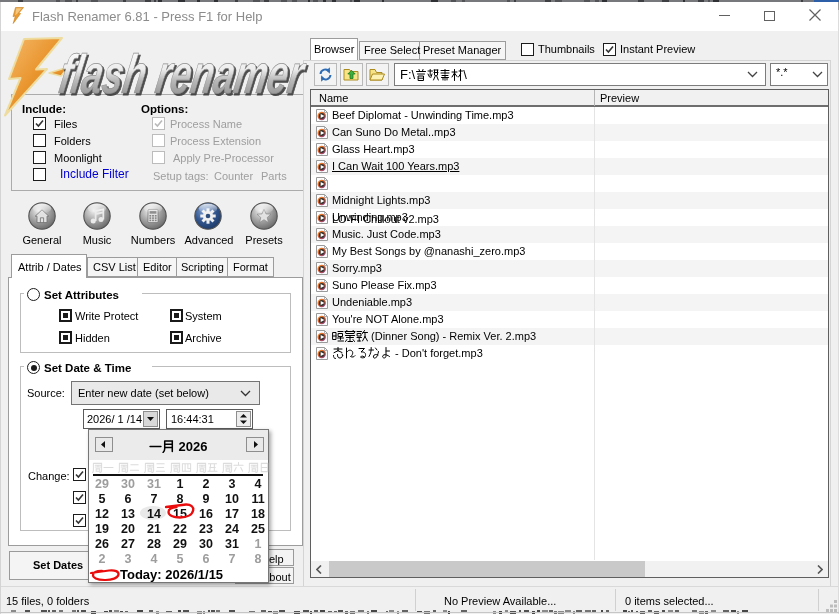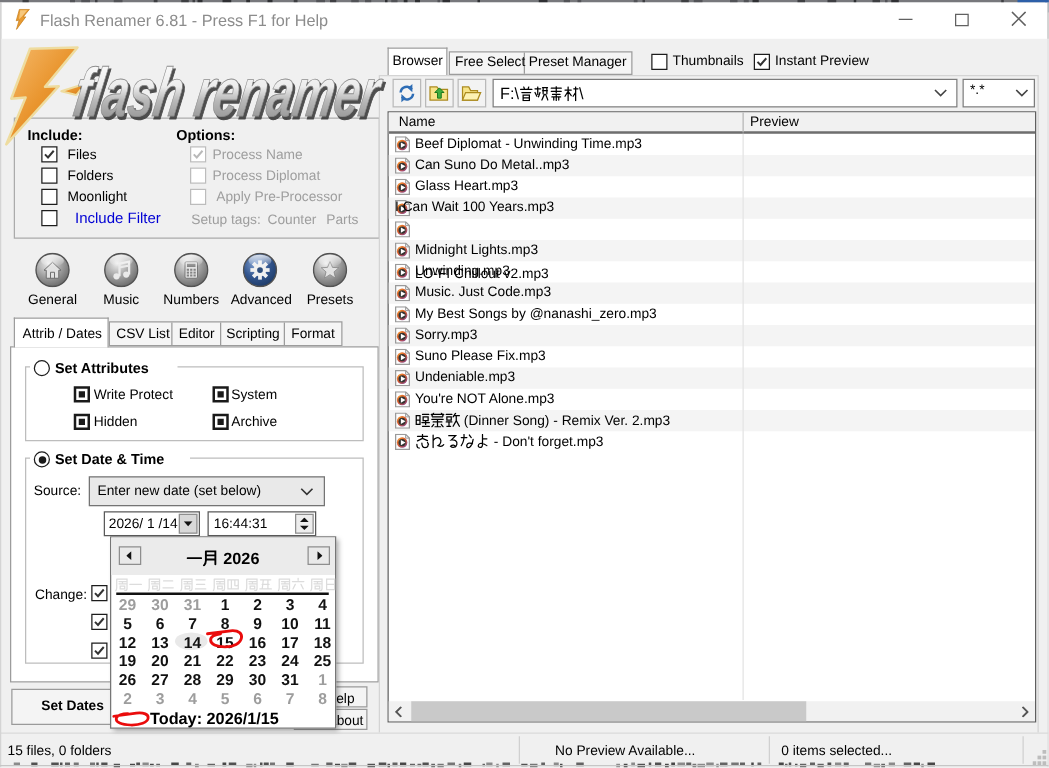--- a/index.html
+++ b/index.html
@@ -79,21 +79,21 @@
 <div class="ab t12" style="left:54px;top:152px;">Moonlight</div>
 <div class="ab t12" style="left:60px;top:168px;color:#0000d4;font-size:12px;">Include Filter</div>
 <div class="cb d" style="left:152px;top:117px;">
     <svg width="11" height="11">
       <path d="M2,5.5 L4.4,8 L9,2.6" stroke="#b9b9b9" stroke-width="1.6" fill="none"></path>
     </svg>
   </div>
 <div class="cb d" style="left:152px;top:134px;"></div>
 <div class="cb d" style="left:152px;top:151px;"></div>
 <div class="ab t12 gray" style="left:170px;top:118px;">Process Name</div>
-<div class="ab t12 gray" style="left:170px;top:135px;">Process Diplomat</div>
+<div class="ab t12 gray" style="left:170px;top:135px;">Process Extension</div>
 <div class="ab t12 gray" style="left:173px;top:152px;">Apply Pre-Processor</div>
 <div class="ab t12 gray" style="left:153px;top:170px;">Setup tags:</div>
 <div class="ab t12 gray" style="left:214px;top:170px;">Counter</div>
 <div class="ab t12 gray" style="left:261px;top:170px;">Parts</div>
 
 
 <svg class="ab" style="left:28px;top:202px;" width="28" height="28" viewBox="-14 -14 28 28">
     <defs>
       <radialGradient id="sgGeneral" cx="0.38" cy="0.3" r="0.75">
         <stop offset="0" stop-color="#efefef"></stop>
@@ -363,21 +363,21 @@
 <path d="M8.5,0.5 L8.5,3.5 L11.5,3.5" fill="none" stroke="#9a9a9a" stroke-width="0.8"></path>
 <circle cx="5.7" cy="7" r="4.2" fill="url(#mg)"></circle>
 <circle cx="5.7" cy="7" r="2.9" fill="#333"></circle>
 <polygon points="4.7,4.9 8.4,7 4.7,9.1" fill="#fff"></polygon>
 </svg><div class="ab t12" style="left:332px;top:143px;">Glass Heart.mp3</div><svg class="ab" style="left:316px;top:160px;" width="12" height="13" viewBox="0 0 12 13">
 <path d="M0.5,0.5 L8.5,0.5 L11.5,3.5 L11.5,12.5 L0.5,12.5 Z" fill="#fdfdfd" stroke="#9a9a9a" stroke-width="1"></path>
 <path d="M8.5,0.5 L8.5,3.5 L11.5,3.5" fill="none" stroke="#9a9a9a" stroke-width="0.8"></path>
 <circle cx="5.7" cy="7" r="4.2" fill="url(#mg)"></circle>
 <circle cx="5.7" cy="7" r="2.9" fill="#333"></circle>
 <polygon points="4.7,4.9 8.4,7 4.7,9.1" fill="#fff"></polygon>
-</svg><div class="ab t12" style="left:316px;top:160px;">I Can Wait 100 Years.mp3</div><svg class="ab" style="left:316px;top:177px;" width="12" height="13" viewBox="0 0 12 13">
+</svg><div class="ab t12" style="left:332px;top:160px;text-decoration:underline;">I Can Wait 100 Years.mp3</div><svg class="ab" style="left:316px;top:177px;" width="12" height="13" viewBox="0 0 12 13">
 <path d="M0.5,0.5 L8.5,0.5 L11.5,3.5 L11.5,12.5 L0.5,12.5 Z" fill="#fdfdfd" stroke="#9a9a9a" stroke-width="1"></path>
 <path d="M8.5,0.5 L8.5,3.5 L11.5,3.5" fill="none" stroke="#9a9a9a" stroke-width="0.8"></path>
 <circle cx="5.7" cy="7" r="4.2" fill="url(#mg)"></circle>
 <circle cx="5.7" cy="7" r="2.9" fill="#333"></circle>
 <polygon points="4.7,4.9 8.4,7 4.7,9.1" fill="#fff"></polygon>
 </svg><div class="ab t12" style="left:332px;top:177px;margin-top:36px;">LO-FI Chillout v2.mp3</div><svg class="ab" style="left:316px;top:194px;" width="12" height="13" viewBox="0 0 12 13">
 <path d="M0.5,0.5 L8.5,0.5 L11.5,3.5 L11.5,12.5 L0.5,12.5 Z" fill="#fdfdfd" stroke="#9a9a9a" stroke-width="1"></path>
 <path d="M8.5,0.5 L8.5,3.5 L11.5,3.5" fill="none" stroke="#9a9a9a" stroke-width="0.8"></path>
 <circle cx="5.7" cy="7" r="4.2" fill="url(#mg)"></circle>
 <circle cx="5.7" cy="7" r="2.9" fill="#333"></circle>

